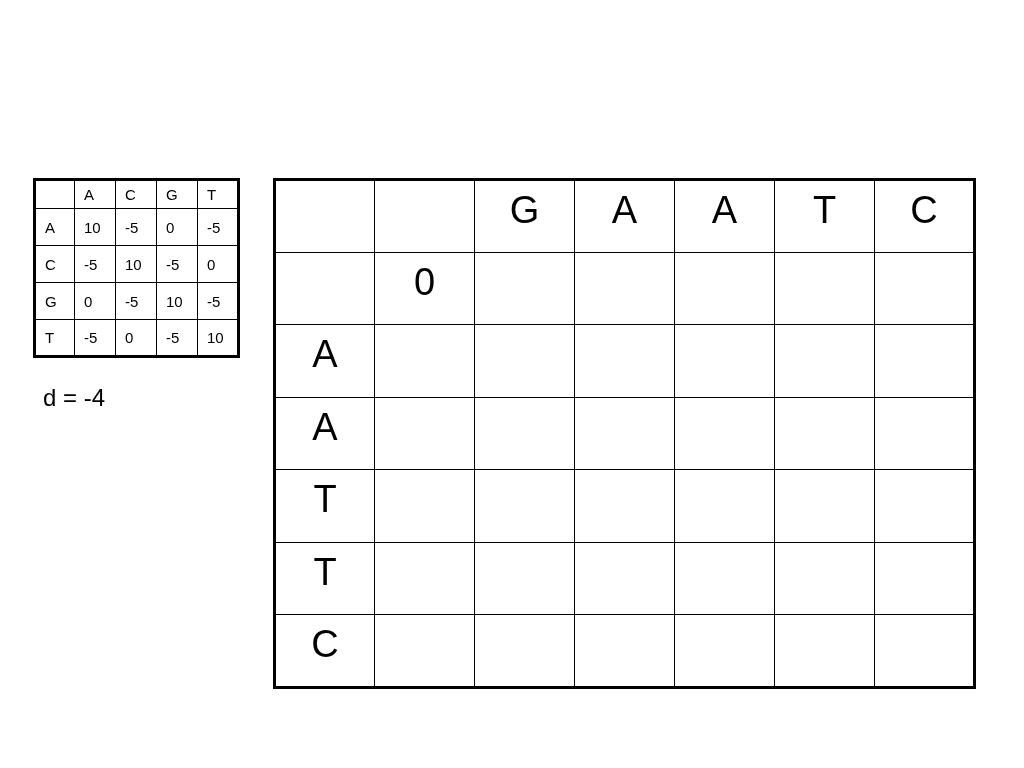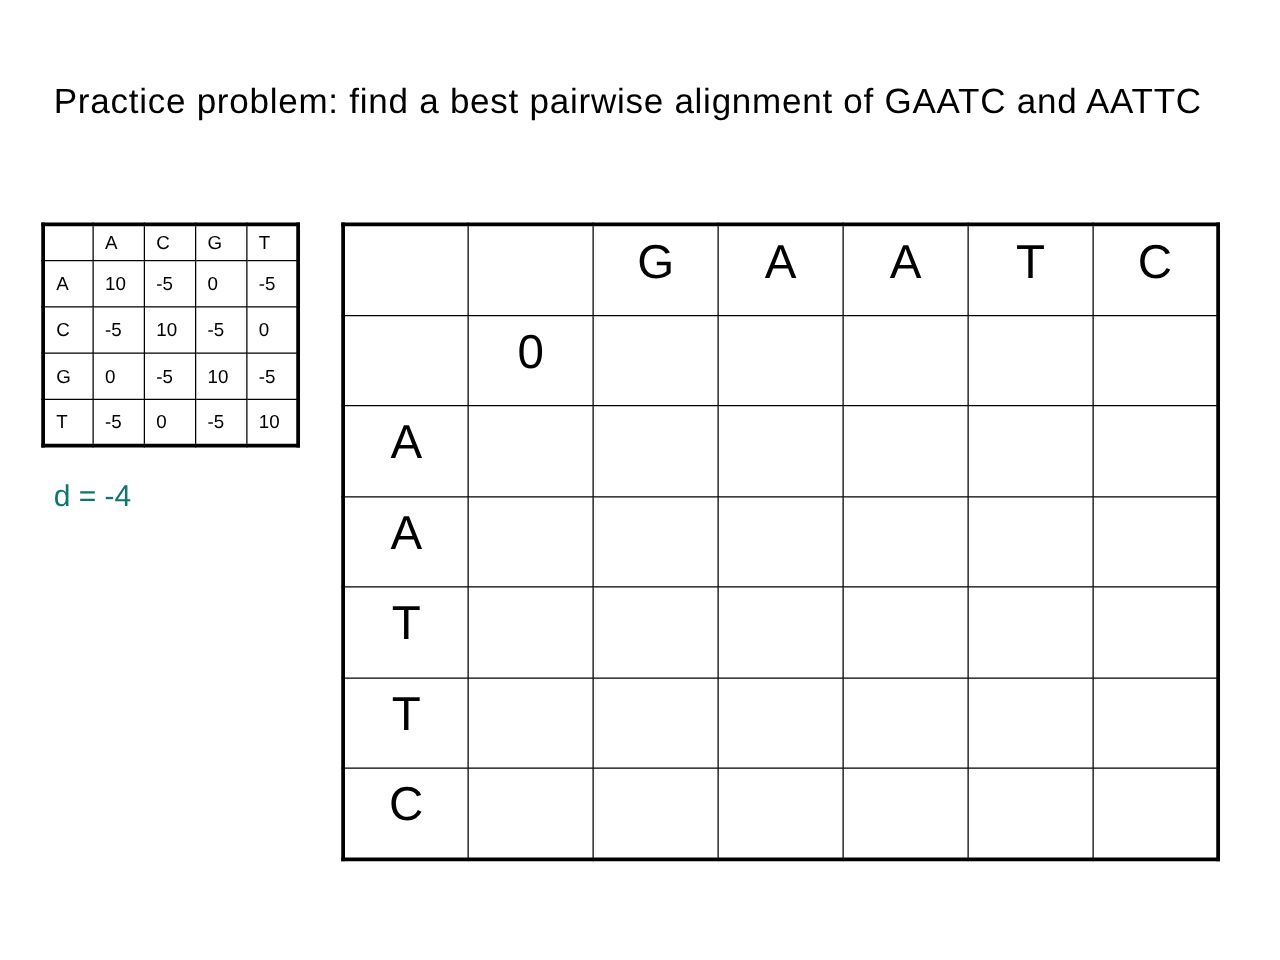--- a/index.html
+++ b/index.html
@@ -53,21 +53,21 @@
   .score-table col.c-val   { width: 41px; }
   .score-table tr.hdr      { height: 29px; }
   .score-table tr.data     { height: 37px; }
 
   
   .gap-penalty {
     position: absolute;
     left: 43px;
     top: 384px;
     font-size: 24px;
-    color: #0f766e;
+    color: #000000;
   }
 
   
   .dp-table {
     position: absolute;
     left: 273px;
     top: 178px;
     width: 700px;
     height: 508px;
     border-collapse: collapse;
@@ -85,21 +85,20 @@
     box-sizing: border-box;
     overflow: hidden;
   }
   .dp-table tr { height: 72.5px; }
 </style>
 </head>
 <body>
 
 <div class="slide">
 
-  <div class="slide-title">Practice problem: find a best pairwise alignment of GAATC and AATTC</div>
 
   <table class="score-table">
     <colgroup>
       <col class="c-label">
         <col class="c-val">
         <col class="c-val">
         <col class="c-val">
         <col class="c-val">
     </colgroup>
     <tbody>

